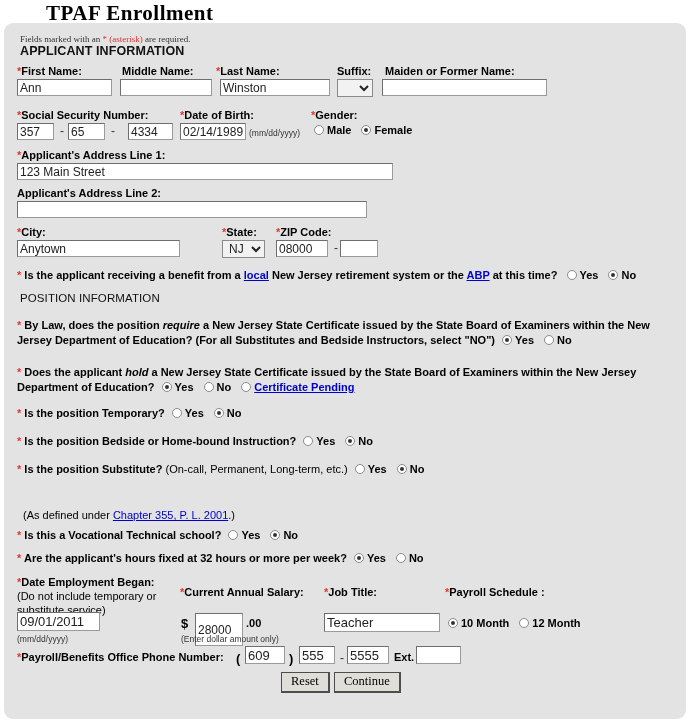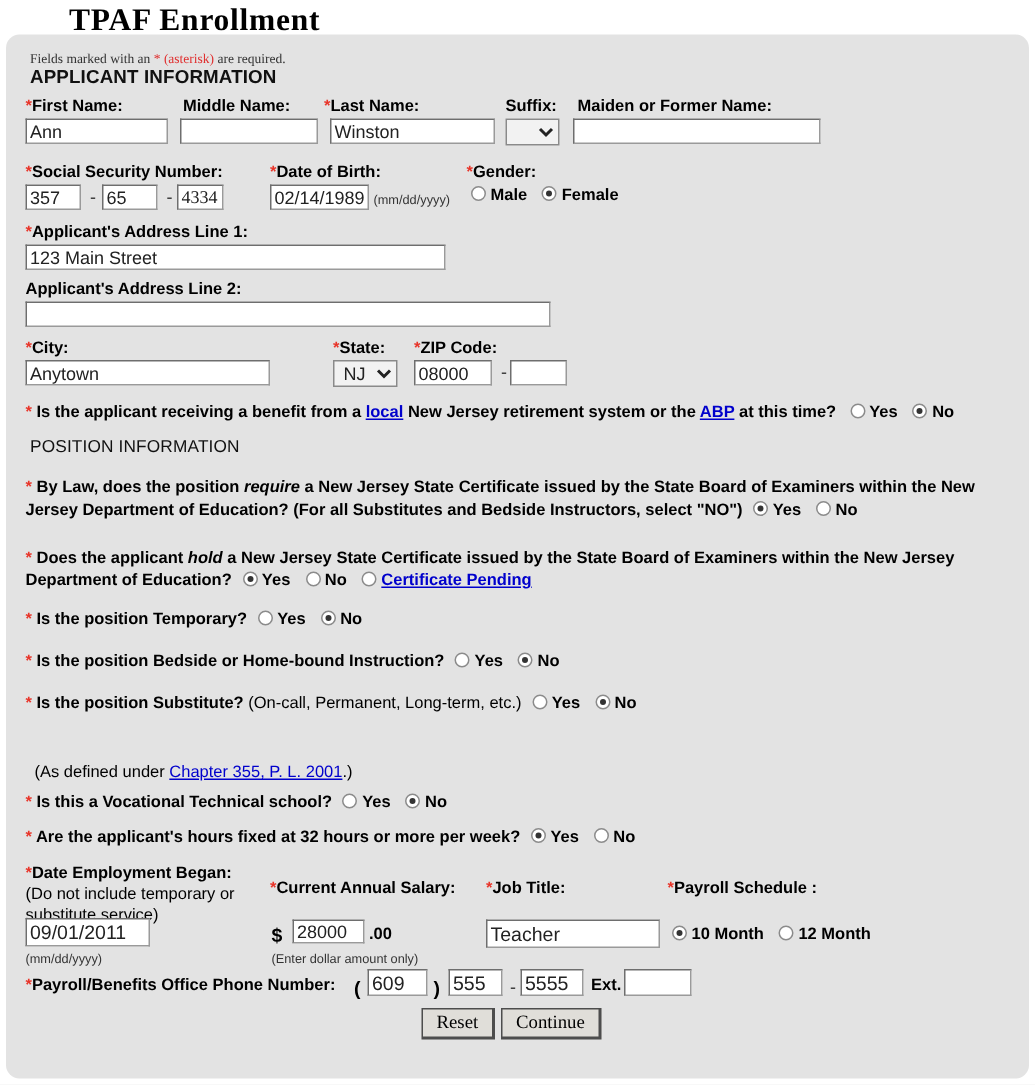--- a/index.html
+++ b/index.html
@@ -182,31 +182,31 @@
   <input class="abs txt" style="left: 378px; top: 56px; width: 165px;" value="">
 
   <div class="abs lbl" style="left:13px; top:86px;"><span class="star">*</span><span>Social Security Number:</span></div>
   <div class="abs lbl" style="left:176px; top:86px;"><span class="star">*</span><span>Date of Birth:</span></div>
   <div class="abs lbl" style="left:307px; top:86px;"><span class="star">*</span><span>Gender:</span></div>
 
   <input class="abs txt" style="left: 13px; top: 100px; width: 37px;" value="357">
   <span class="abs dash" style="left:54px; top:101px;">-</span>
   <input class="abs txt" style="left: 64px; top: 100px; width: 37px;" value="65">
   <span class="abs dash" style="left:105px; top:101px;">-</span>
-  <input class="abs txt" style="left: 114px; top: 100px; width: 31px; font-family: Liberation Serif, serif;" value="4334">
+  <input class="abs txt" style="left: 124px; top: 100px; width: 45px;" value="4334">
 
   <input class="abs txt" style="left: 176px; top: 100px; width: 66px;" value="02/14/1989">
   <span class="abs hint" style="left:245px; top:105px;"><span>(mm/dd/yyyy)</span></span>
 
   <div class="abs radio-wrap" style="left:310px; top:101px;">
     <span class="rb"></span><span class="rlabel">Male</span><span class="rb on"></span><span class="rlabel">Female</span>
   </div>
 
   <div class="abs lbl" style="left:13px; top:126px;"><span class="star">*</span><span>Applicant's Address Line 1:</span></div>
-  <input class="abs txt" style="left: 13px; top: 140px; width: 280px;" value="123 Main Street">
+  <input class="abs txt" style="left: 13px; top: 140px; width: 376px;" value="123 Main Street">
 
   <div class="abs lbl" style="left:13px; top:164px;"><span>Applicant's Address Line 2:</span></div>
   <input class="abs txt" style="left: 13px; top: 178px; width: 350px;" value="">
 
   <div class="abs lbl" style="left:13px; top:203px;"><span class="star">*</span><span>City:</span></div>
   <div class="abs lbl" style="left:218px; top:203px;"><span class="star">*</span><span>State:</span></div>
   <div class="abs lbl" style="left:272px; top:203px;"><span class="star">*</span><span>ZIP Code:</span></div>
 
   <input class="abs txt" style="left: 13px; top: 217px; width: 163px;" value="Anytown">
   <select class="abs sel" style="left:218px; top:217px; width:43px;"><option>NJ</option></select>
@@ -267,21 +267,21 @@
   <div class="abs lbl" style="left:13px; top:581px; font-weight:normal;"><span>substitute service)</span></div>
 
   <div class="abs lbl" style="left:176px; top:563px;"><span class="star">*</span><span>Current Annual Salary:</span></div>
   <div class="abs lbl" style="left:320px; top:563px;"><span class="star">*</span><span>Job Title:</span></div>
   <div class="abs lbl" style="left:441px; top:563px;"><span class="star">*</span><span>Payroll Schedule :</span></div>
 
   <input class="abs txt" style="left: 13px; top: 589px; width: 83px; height: 19px; font-size: 13px;" value="09/01/2011">
   <span class="abs hint" style="left:13px; top:611px;"><span>(mm/dd/yyyy)</span></span>
 
   <span class="abs lbl" style="left:177px; top:593px; font-size:13px;"><span>$</span></span>
-  <input class="abs txt" style="left: 191px; top: 590px; width: 48px; height: 16px;" value="28000">
+  <input class="abs txt" style="left: 191px; top: 590px; width: 48px; height: 33px;" value="28000">
   <span class="abs lbl" style="left:242px; top:594px;"><span>.00</span></span>
   <span class="abs hint" style="left:177px; top:611px;"><span>(Enter dollar amount only)</span></span>
 
   <input class="abs txt" style="left: 320px; top: 590px; width: 116px; height: 19px; font-size: 13px;" value="Teacher">
 
   <div class="abs radio-wrap" style="left:444px; top:594px;">
     <span class="rb on"></span><span class="rlabel">10 Month</span><span class="rb"></span><span class="rlabel">12 Month</span>
   </div>
 
   <div class="abs lbl" style="left:13px; top:628px;"><span class="star">*</span><span>Payroll/Benefits Office Phone Number:</span></div>

